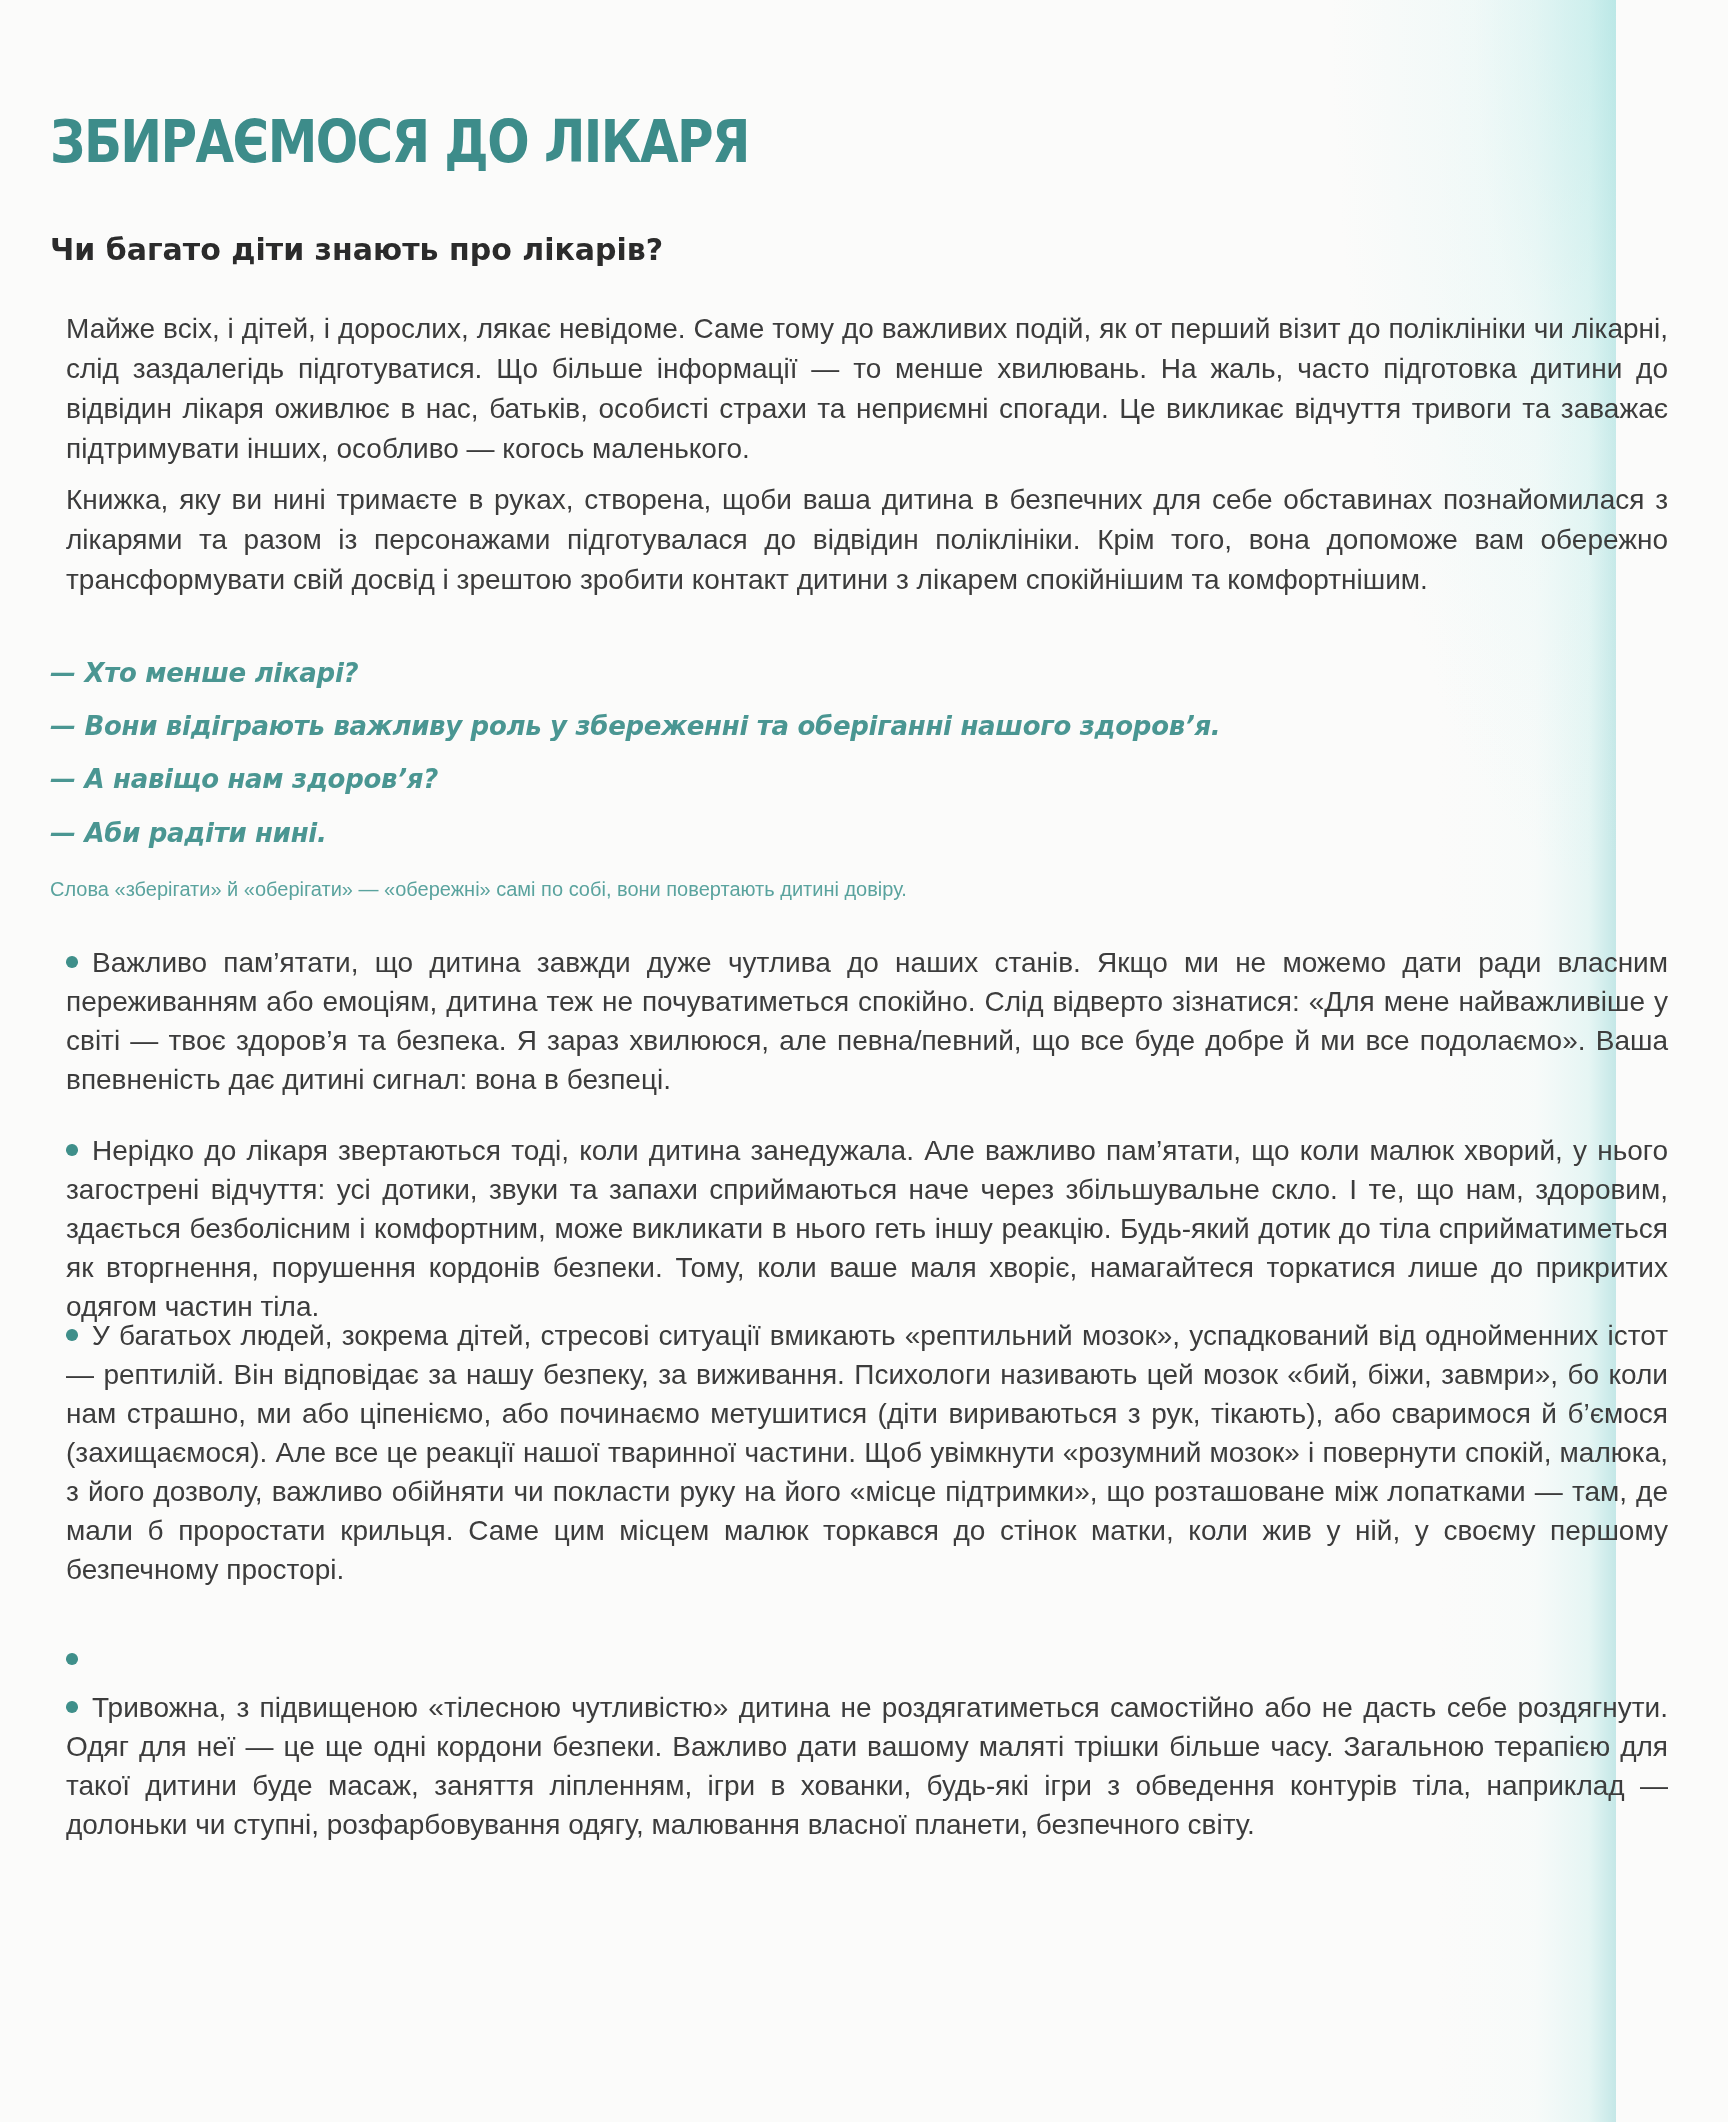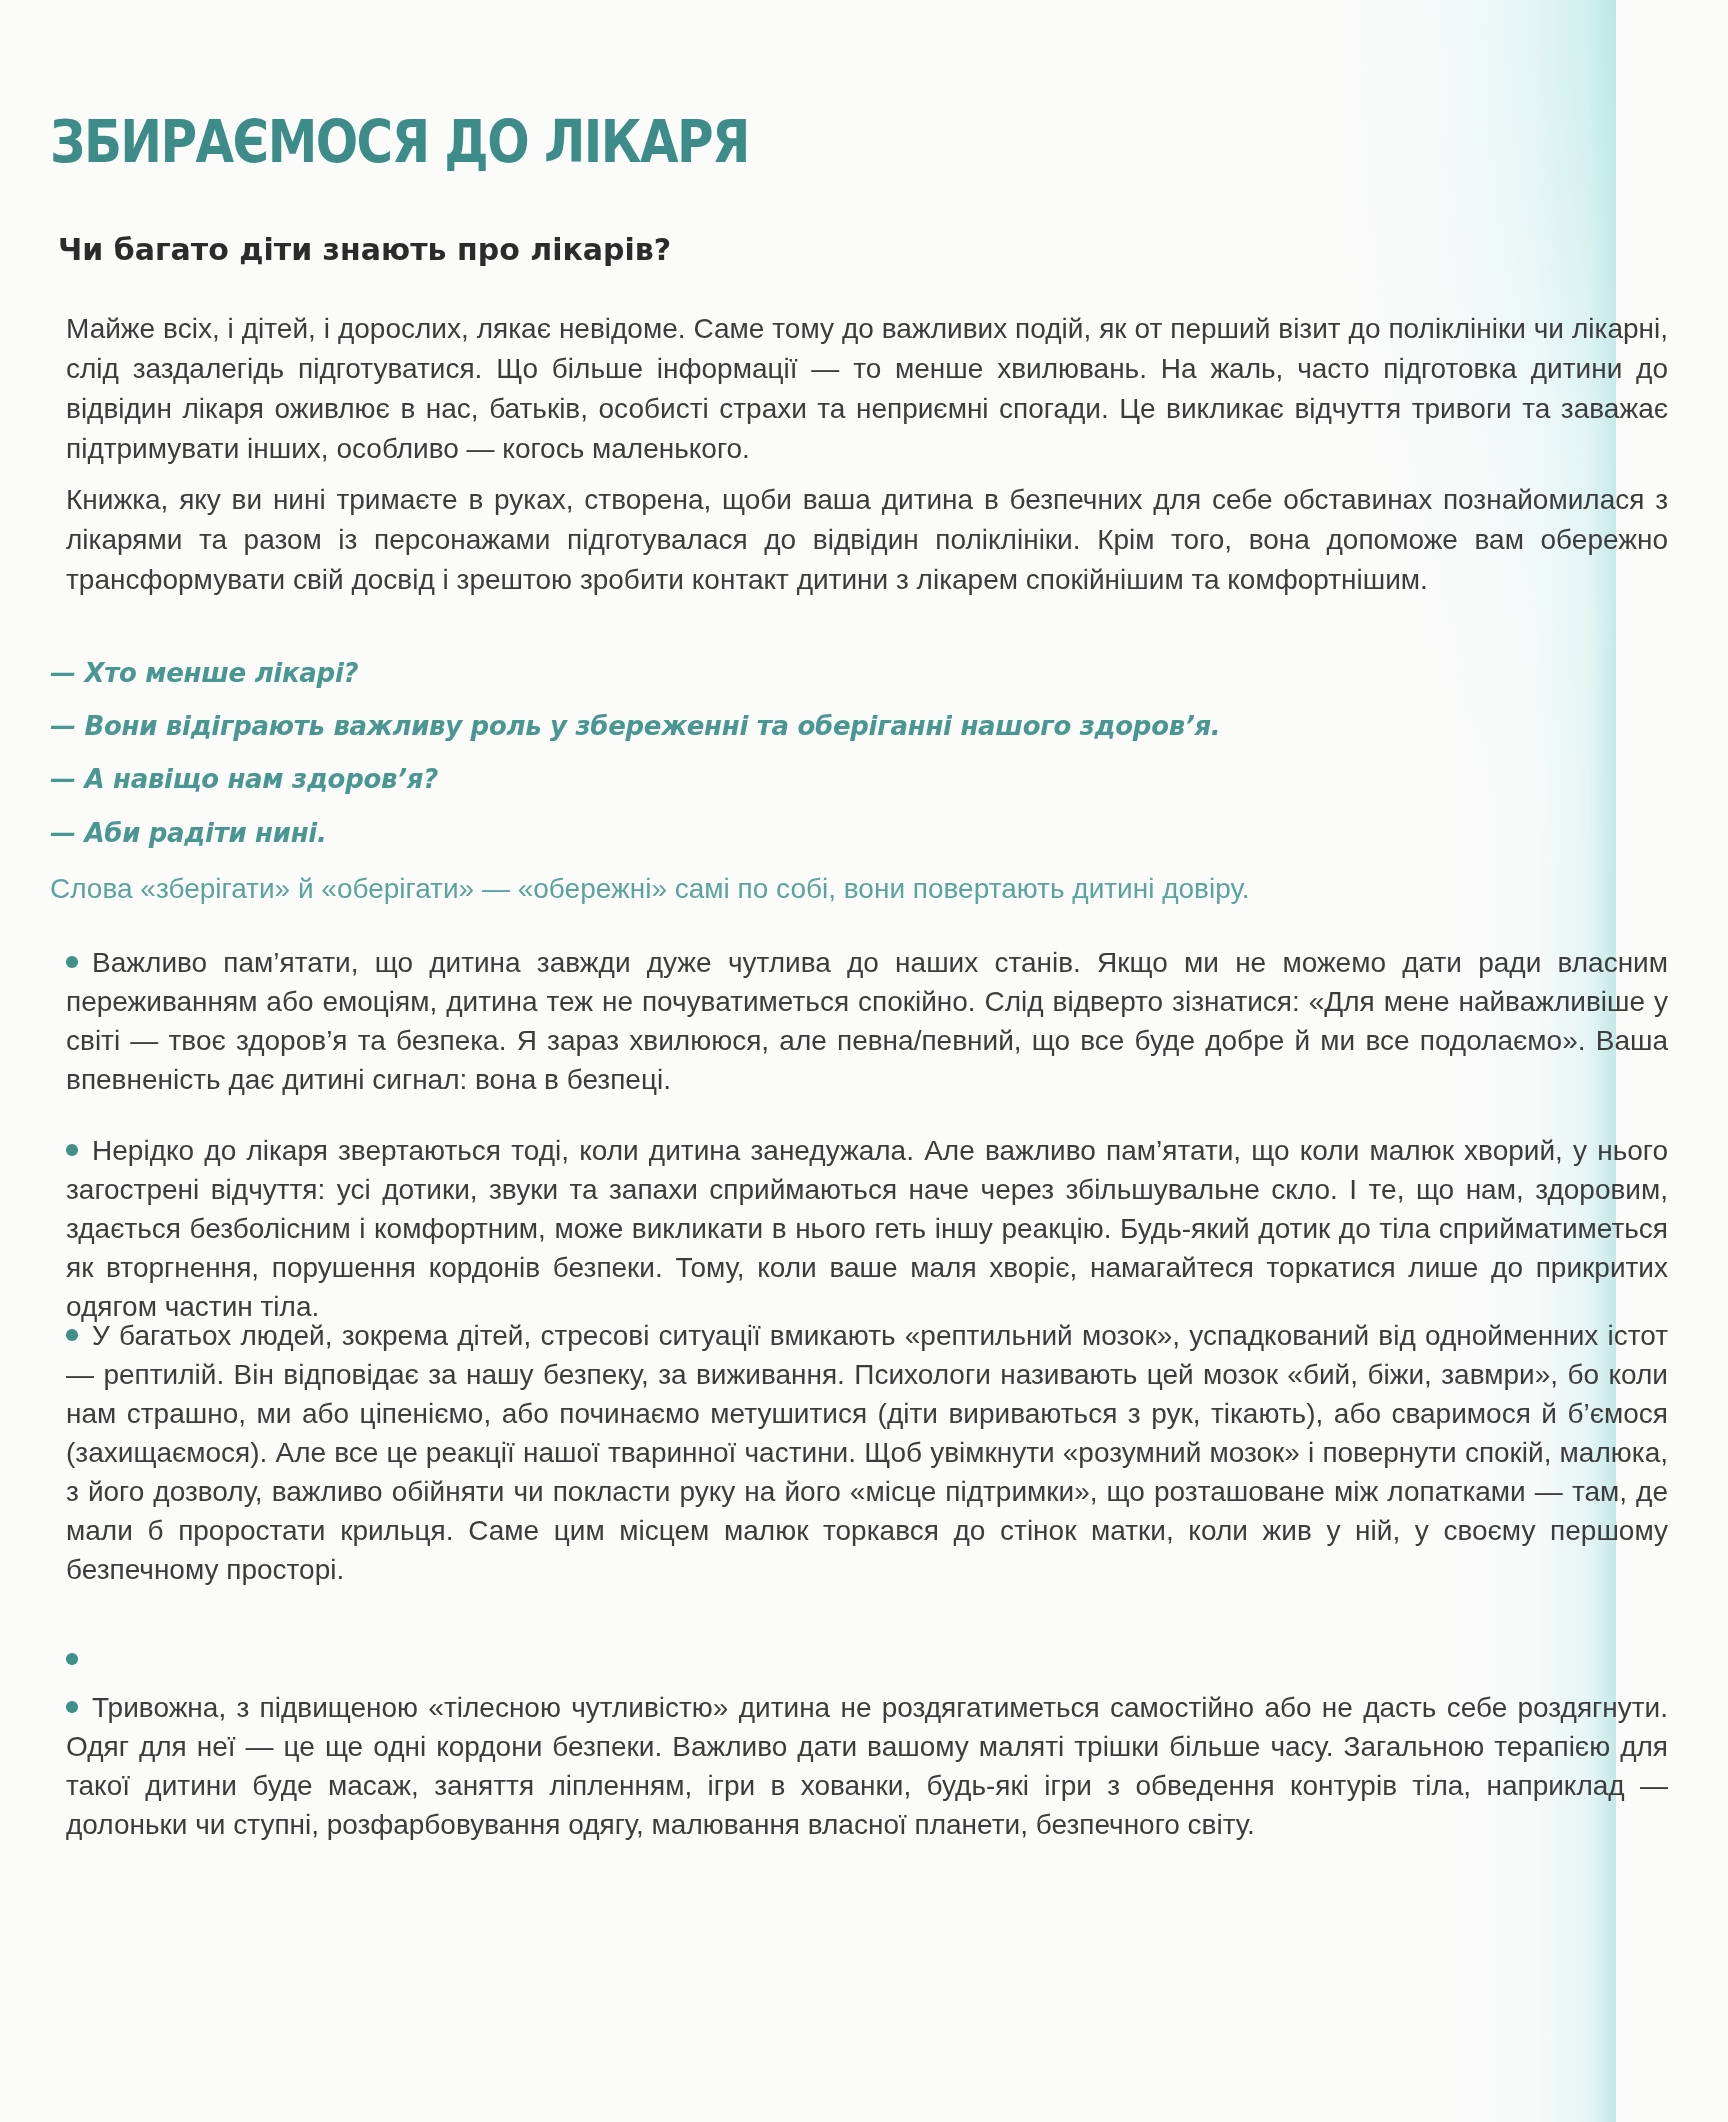--- a/index.html
+++ b/index.html
@@ -49,21 +49,21 @@
       font-size: 58px;
       letter-spacing: -1.8px;
       color: #3d8c8a;
       transform: scaleX(0.86);
       transform-origin: left center;
       line-height: 72px;
     }
     .subtitle {
       position: absolute;
       top: 230px;
-      left: 8px;
+      left: 0;
       margin: 0;
       font-family: "DejaVu Sans", sans-serif;
       font-weight: bold;
       font-size: 30px;
       color: #2b2b2b;
       line-height: 40px;
     }
     .para {
       position: absolute;
       left: 0;
@@ -83,21 +83,21 @@
       font-style: italic;
       font-size: 26px;
       color: #4a9692;
       line-height: 36px;
       letter-spacing: -0.3px;
     }
     .note {
       position: absolute;
       left: 0;
       margin: 0;
-      font-size: 28px;
+      font-size: 20px;
       line-height: 40px;
       color: #5aa39e;
     }
     .bullet {
       position: absolute;
       left: 0;
       width: 1602px;
       margin: 16px;
       font-size: 28px;
       line-height: 39px;

